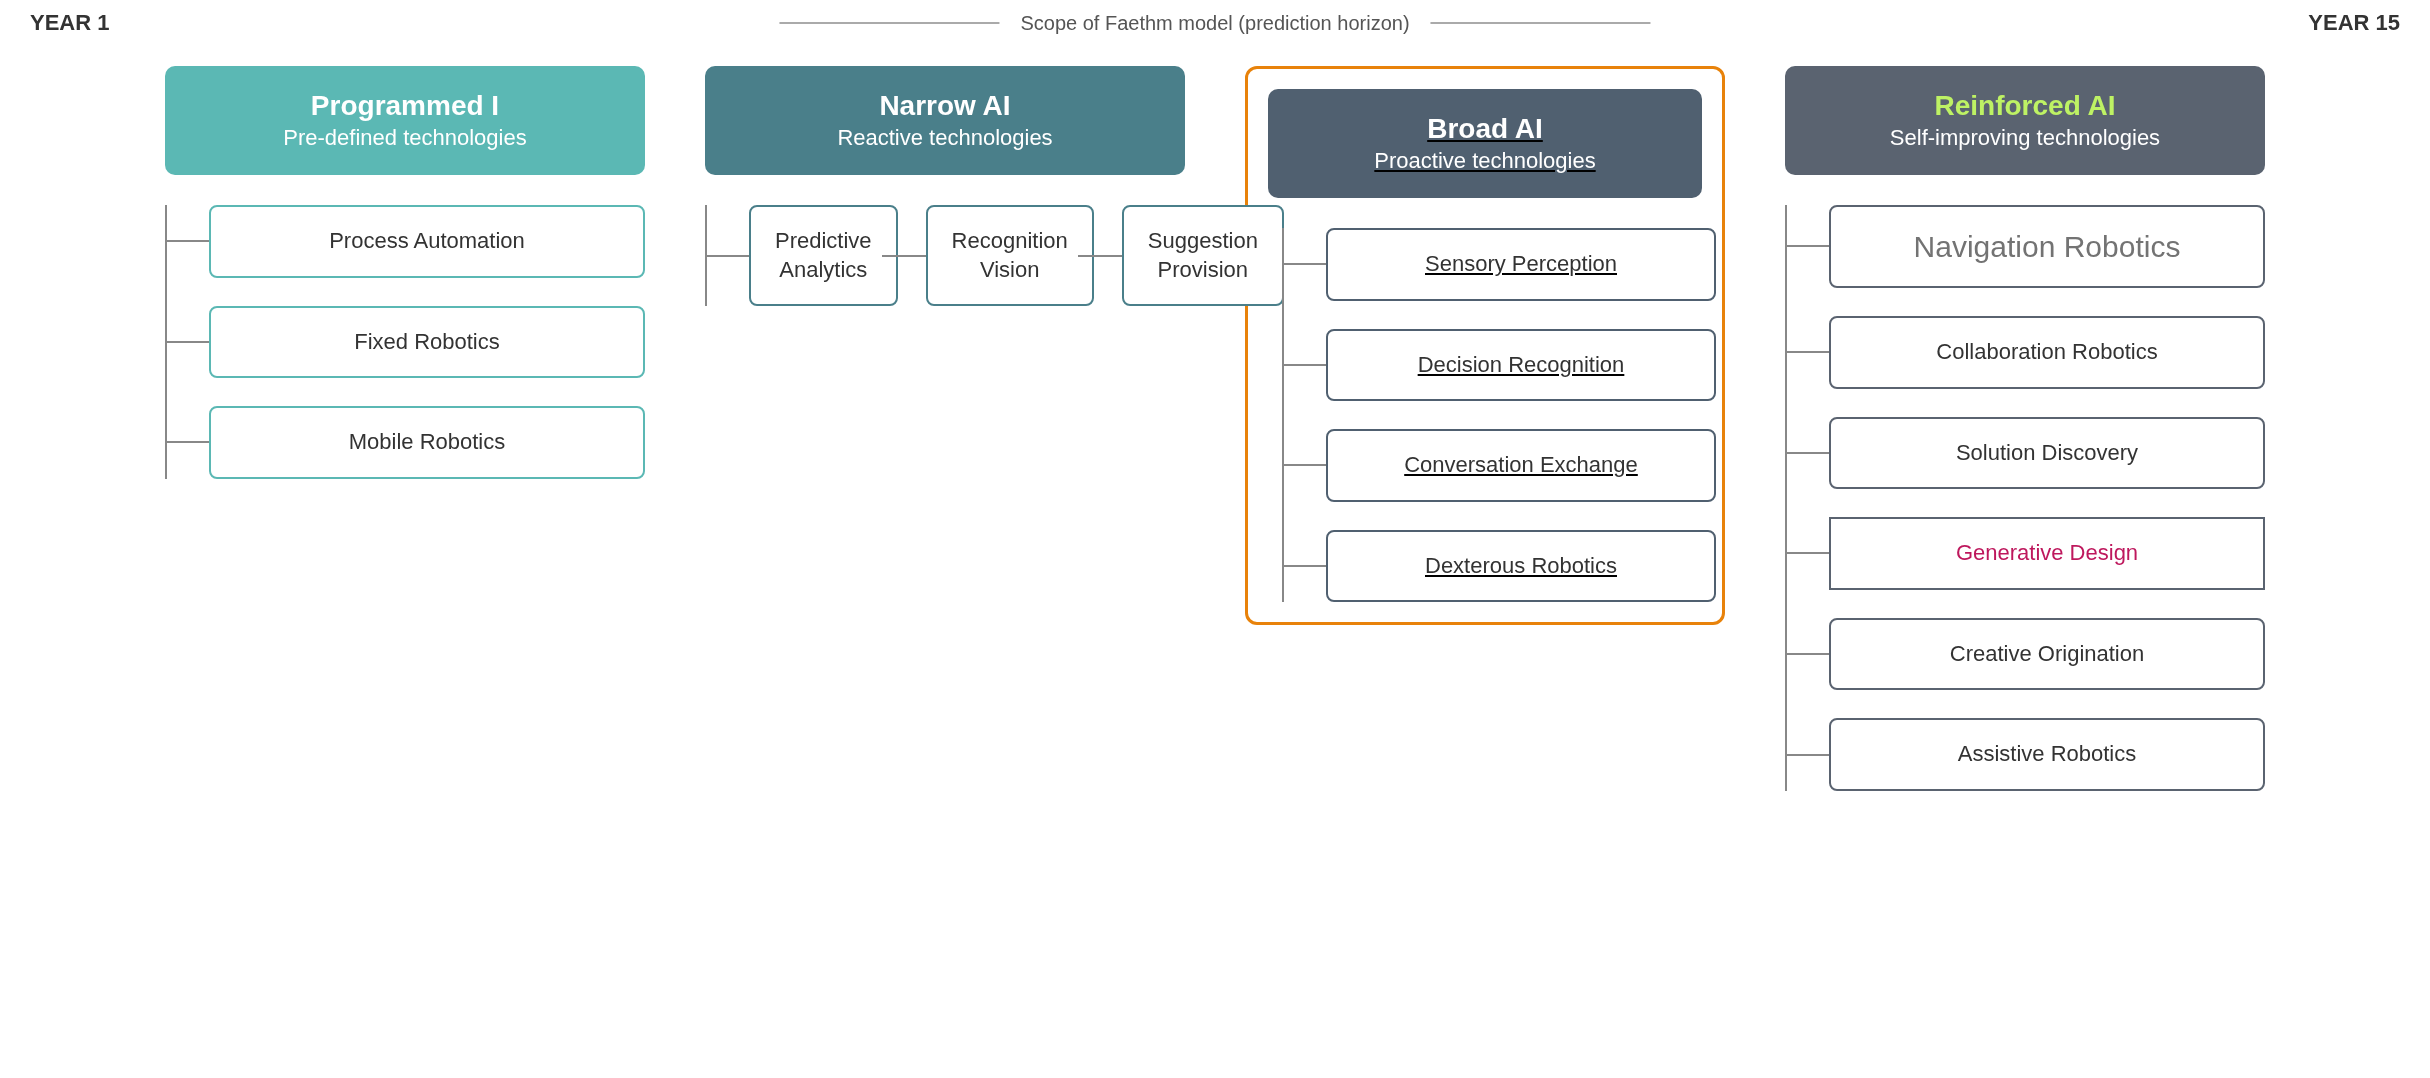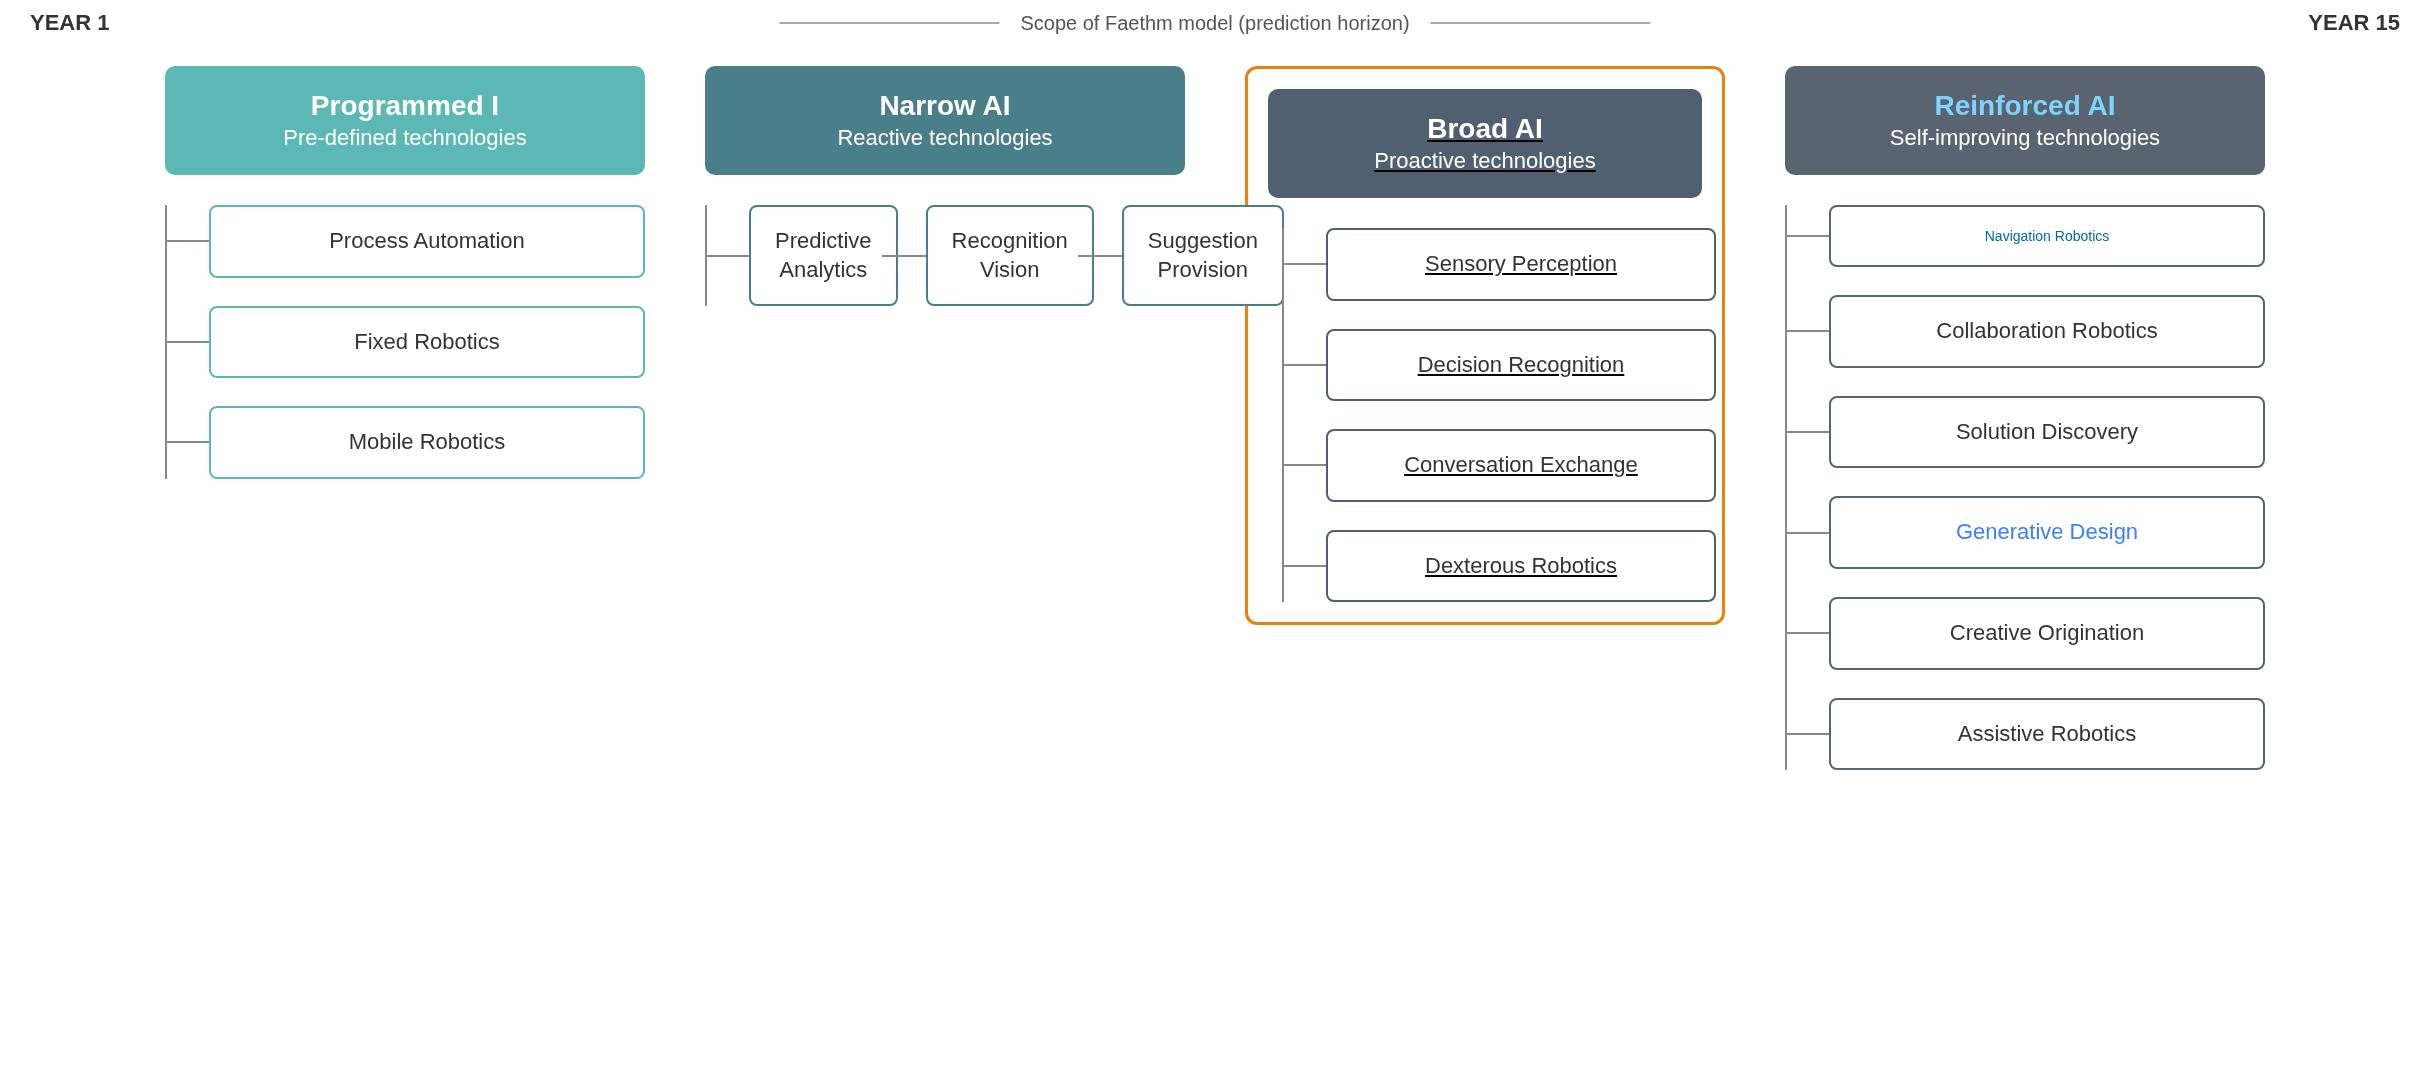--- a/index.html
+++ b/index.html
@@ -134,40 +134,40 @@
           <div style="border: 2px solid rgb(80, 96, 112); border-radius: 8px; padding: 20px 24px; text-align: center; font-size: 22px; color: rgb(51, 51, 51); background: rgb(255, 255, 255); width: 100%; line-height: 1.3; cursor: pointer;">Conversation Exchange</div>
         </div>
         <div style="display: flex; align-items: center; position: relative;">
           <div style="position: absolute; left: -44px; top: 50%; width: 44px; height: 2px; background: rgb(136, 136, 136); transform: translateY(-50%);"></div>
           <div style="border: 2px solid rgb(80, 96, 112); border-radius: 8px; padding: 20px 24px; text-align: center; font-size: 22px; color: rgb(51, 51, 51); background: rgb(255, 255, 255); width: 100%; line-height: 1.3; cursor: pointer;">Dexterous Robotics</div>
         </div>
       </div>
     </div>
     <div style="display: flex; flex-direction: column; align-items: center; width: 480px;">
       <div style="width: 100%; border-radius: 10px; padding: 22px 20px; text-align: center; margin-bottom: 30px; background-color: rgb(90, 99, 112);">
-        <div style="font-size: 28px; font-weight: bold; color: #7dd3fc; line-height: 1.3;">Reinforced AI</div>
+        <div style="font-size: 28px; font-weight: bold; color: #bef264; line-height: 1.3;">Reinforced AI</div>
         <div style="font-size: 22px; color: rgb(255, 255, 255); font-weight: normal; line-height: 1.3;">Self-improving technologies</div>
       </div>
       <div style="display: flex; flex-direction: column; gap: 28px; width: 100%; position: relative; padding-left: 44px;">
         <div style="position: absolute; left: 0px; top: 0px; bottom: 0px; width: 2px; background: rgb(136, 136, 136);"></div>
         <div style="display: flex; align-items: center; position: relative;">
           <div style="position: absolute; left: -44px; top: 50%; width: 44px; height: 2px; background: rgb(136, 136, 136); transform: translateY(-50%);"></div>
-          <div style="border: 2px solid rgb(90, 99, 112); border-radius: 8px; padding: 20px 24px; text-align: center; font-size: 14px; color: #0369a1; background: rgb(255, 255, 255); width: 100%; line-height: 1.3; cursor: pointer;">Navigation Robotics</div>
+          <div style="border: 2px solid rgb(90, 99, 112); border-radius: 8px; padding: 20px 24px; text-align: center; font-size: 30px; color: #737373; background: rgb(255, 255, 255); width: 100%; line-height: 1.3; cursor: pointer;">Navigation Robotics</div>
         </div>
         <div style="display: flex; align-items: center; position: relative;">
           <div style="position: absolute; left: -44px; top: 50%; width: 44px; height: 2px; background: rgb(136, 136, 136); transform: translateY(-50%);"></div>
           <div style="border: 2px solid rgb(90, 99, 112); border-radius: 8px; padding: 20px 24px; text-align: center; font-size: 22px; color: rgb(51, 51, 51); background: rgb(255, 255, 255); width: 100%; line-height: 1.3; cursor: pointer;">Collaboration Robotics</div>
         </div>
         <div style="display: flex; align-items: center; position: relative;">
           <div style="position: absolute; left: -44px; top: 50%; width: 44px; height: 2px; background: rgb(136, 136, 136); transform: translateY(-50%);"></div>
           <div style="border: 2px solid rgb(90, 99, 112); border-radius: 8px; padding: 20px 24px; text-align: center; font-size: 22px; color: rgb(51, 51, 51); background: rgb(255, 255, 255); width: 100%; line-height: 1.3; cursor: pointer;">Solution Discovery</div>
         </div>
         <div style="display: flex; align-items: center; position: relative;">
           <div style="position: absolute; left: -44px; top: 50%; width: 44px; height: 2px; background: rgb(136, 136, 136); transform: translateY(-50%);"></div>
-          <div style="border: 2px solid rgb(90, 99, 112); border-radius: 8px; padding: 20px 24px; text-align: center; font-size: 22px; color: #3b82f6; background: rgb(255, 255, 255); width: 100%; line-height: 1.3; cursor: pointer;">Generative Design</div>
+          <div style="border: 2px solid rgb(90, 99, 112); border-radius: 0; padding: 20px 24px; text-align: center; font-size: 22px; color: #be185d; background: rgb(255, 255, 255); width: 100%; line-height: 1.3; cursor: pointer;">Generative Design</div>
         </div>
         <div style="display: flex; align-items: center; position: relative;">
           <div style="position: absolute; left: -44px; top: 50%; width: 44px; height: 2px; background: rgb(136, 136, 136); transform: translateY(-50%);"></div>
           <div style="border: 2px solid rgb(90, 99, 112); border-radius: 8px; padding: 20px 24px; text-align: center; font-size: 22px; color: rgb(51, 51, 51); background: rgb(255, 255, 255); width: 100%; line-height: 1.3; cursor: pointer;">Creative Origination</div>
         </div>
         <div style="display: flex; align-items: center; position: relative;">
           <div style="position: absolute; left: -44px; top: 50%; width: 44px; height: 2px; background: rgb(136, 136, 136); transform: translateY(-50%);"></div>
           <div style="border: 2px solid rgb(90, 99, 112); border-radius: 8px; padding: 20px 24px; text-align: center; font-size: 22px; color: rgb(51, 51, 51); background: rgb(255, 255, 255); width: 100%; line-height: 1.3; cursor: pointer;">Assistive Robotics</div>
         </div>
       </div>

